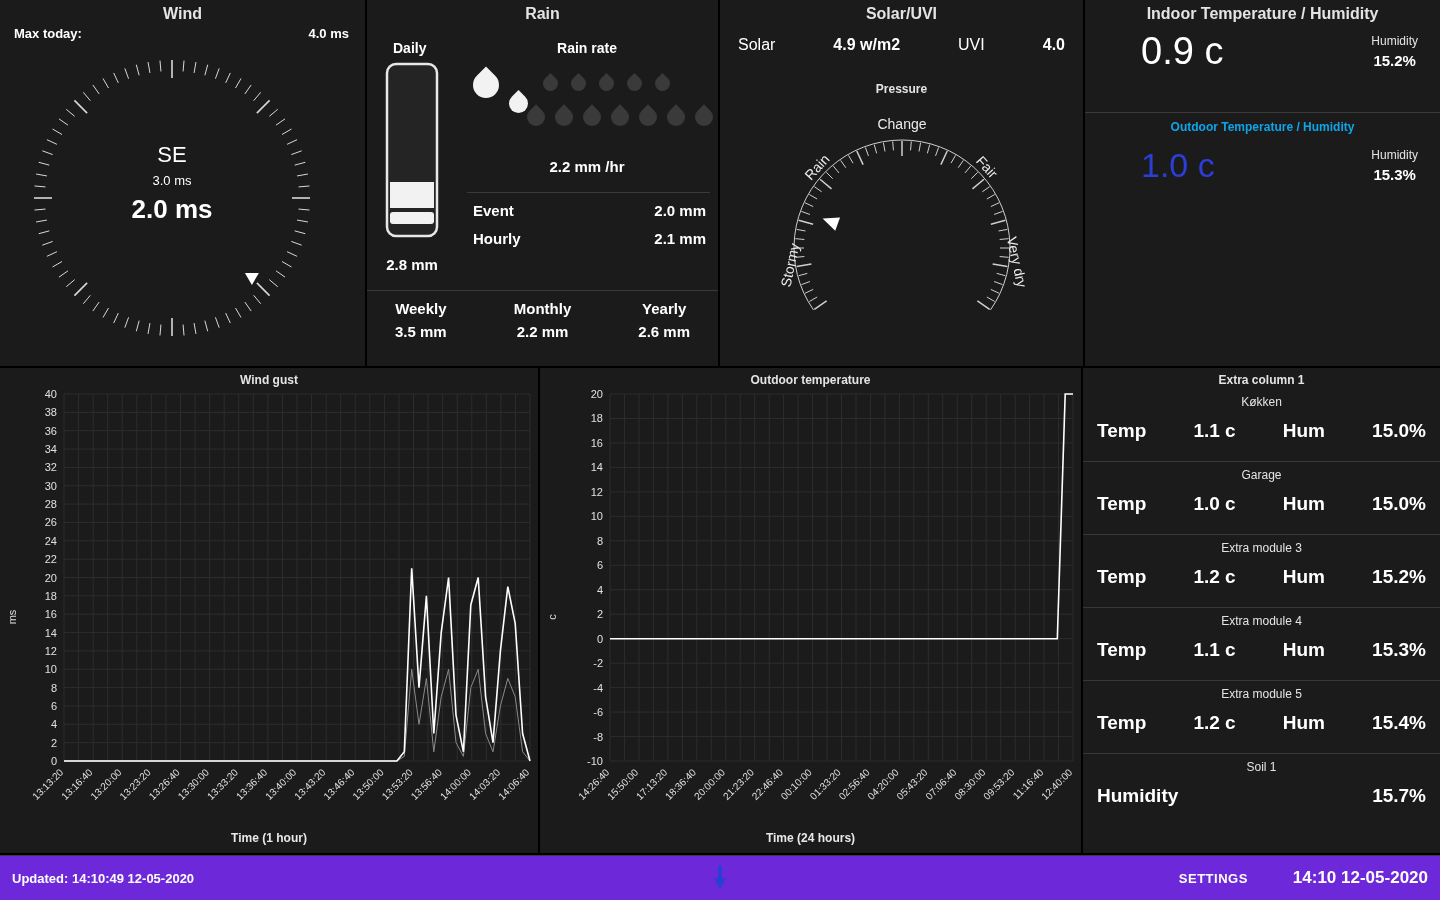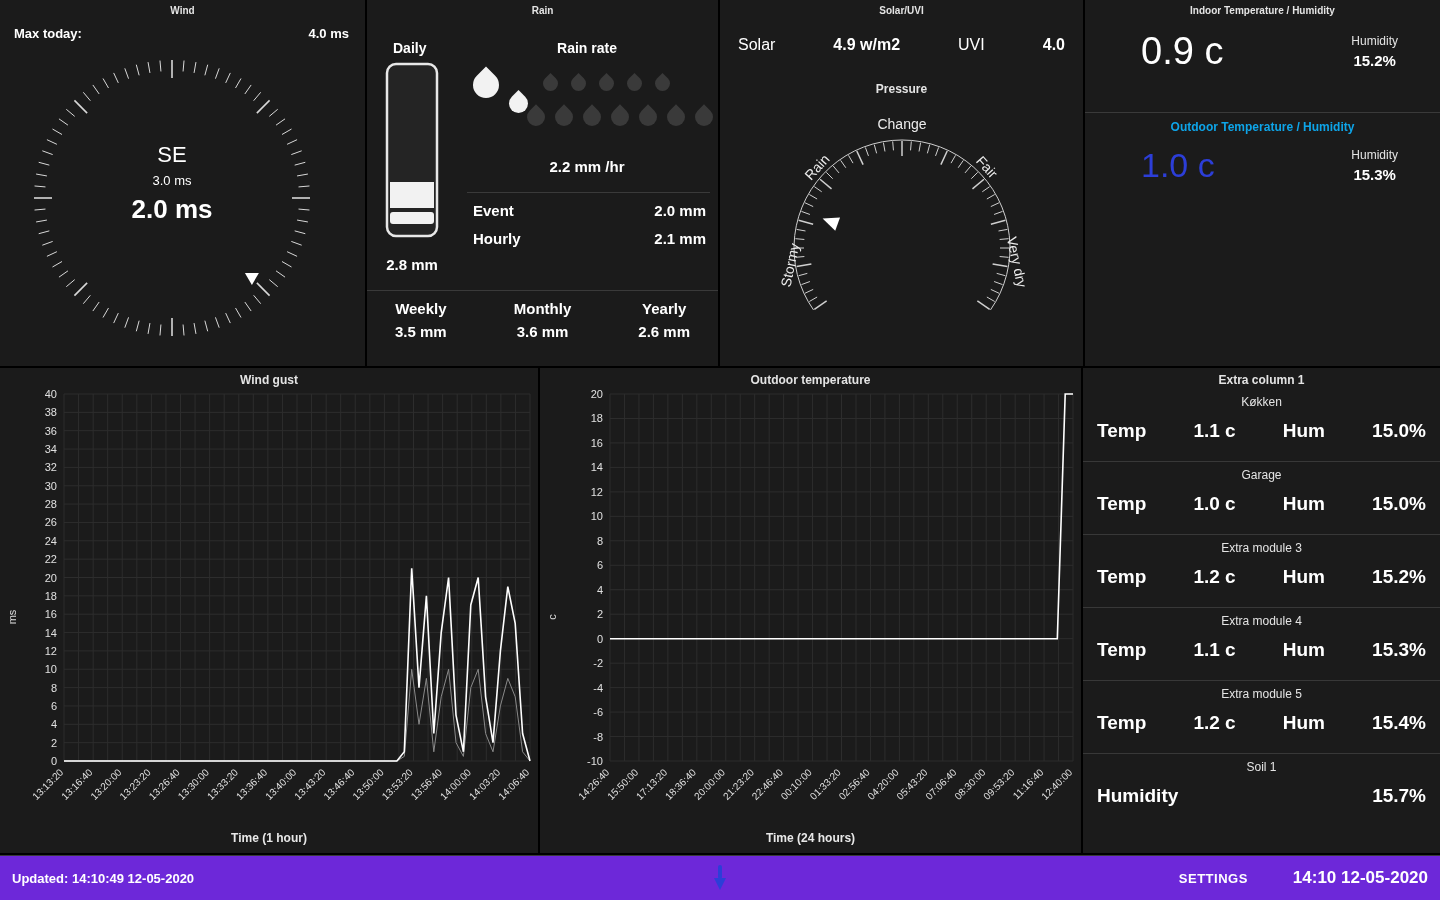--- a/index.html
+++ b/index.html
@@ -5,21 +5,21 @@
   * { margin:0; padding:0; box-sizing:border-box; }
   html,body { background:#000; }
   body { font-family:"Liberation Sans","DejaVu Sans",sans-serif; color:#fff;
          width:1440px; height:900px; overflow:hidden; }
   .app { width:1440px; height:900px; display:flex; flex-direction:column; background:#000; }
 
   .top-row { display:grid; grid-template-columns:365px 351px 363px 1fr; column-gap:2px; height:366px; margin-bottom:2px; }
   .mid-row { display:grid; grid-template-columns:538px 541px 1fr; column-gap:2px; height:485px; margin-bottom:2px; }
   .panel { background:#1b1b1b; position:relative; overflow:hidden; }
   .panel-title { position:absolute; top:5px; left:0; width:100%; text-align:center;
-                 font-size:10px; font-weight:bold; color:#e4e4e4; z-index:3; }
+                 font-size:16px; font-weight:bold; color:#e4e4e4; z-index:3; }
 
   
   .wind-max-label { position:absolute; top:26px; left:14px; font-size:13px; font-weight:bold; }
   .wind-max-value { position:absolute; top:26px; right:16px; font-size:13px; font-weight:bold; }
   #compass { position:absolute; left:32px; top:58px; }
   .compass-center { position:absolute; left:32px; top:142px; width:280px; text-align:center; }
   .wind-dir { font-size:22px;text-align:center; }
   .wind-avg { font-size:13px; margin:5px 0 6px 0; }
   .wind-cur { font-size:26px; font-weight:bold; }
 
@@ -52,21 +52,21 @@
   .gl-stormy  { left:70px;  top:265px; transform:translate(-50%,-50%) rotate(-78deg); }
   .gl-rain    { left:97px;  top:167px; transform:translate(-50%,-50%) rotate(-48deg); }
   .gl-change  { left:182px; top:124px; transform:translate(-50%,-50%); }
   .gl-fair    { left:267px; top:167px; transform:translate(-50%,-50%) rotate(48deg); }
   .gl-verydry { left:297px; top:262px; transform:translate(-50%,-50%) rotate(78deg); }
   .pressure-center { position:absolute; left:0; right:0; top:226px; text-align:center; }
   .pressure-value { font-size:17px; font-weight:bold; }
   .pressure-secondary { font-size:11px; color:#cfcfcf; margin-top:3px; }
 
   
-  .temp-block { position:absolute; left:0; right:0; display:flex; justify-content:space-between; align-items:center; padding:0 42px 0 56px;gap:28px; }
+  .temp-block { position:absolute; left:0; right:0; display:flex; justify-content:space-between; align-items:center; padding:0 22px 0 56px;gap:28px; }
   .temp-big { font-size:38px; }
   .temp-big.outdoor { font-size:34px; }
   .hum-block { text-align:center; }
   .hum-label { font-size:12px; color:#e4e4e4; }
   .hum-value { font-size:15px; font-weight:bold; margin-top:4px; }
   .temp-divider { position:absolute; left:0; right:0; top:112px; border-top:1px solid #3a3a3a; }
   .outdoor-title { position:absolute; top:120px; left:0; width:100%; text-align:center; font-size:12px; font-weight:bold; color:#0ea5e9; }
 
   
   .plot-svg { position:absolute; left:0; top:0; }
@@ -219,21 +219,21 @@
         <span>2.1 mm</span>
       </div>
       <div class="rain-sep2"></div>
       <div class="rain-totals">
         <div>
           <div class="lab">Weekly</div>
           <div class="val">3.5 mm</div>
         </div>
         <div>
           <div class="lab">Monthly</div>
-          <div class="val">3.6 mm</div>
+          <div class="val">2.2 mm</div>
         </div>
         <div>
           <div class="lab">Yearly</div>
           <div class="val">2.6 mm</div>
         </div>
       </div>
     </section>
 
     <section class="panel">
       <div class="panel-title">Solar/UVI</div>

